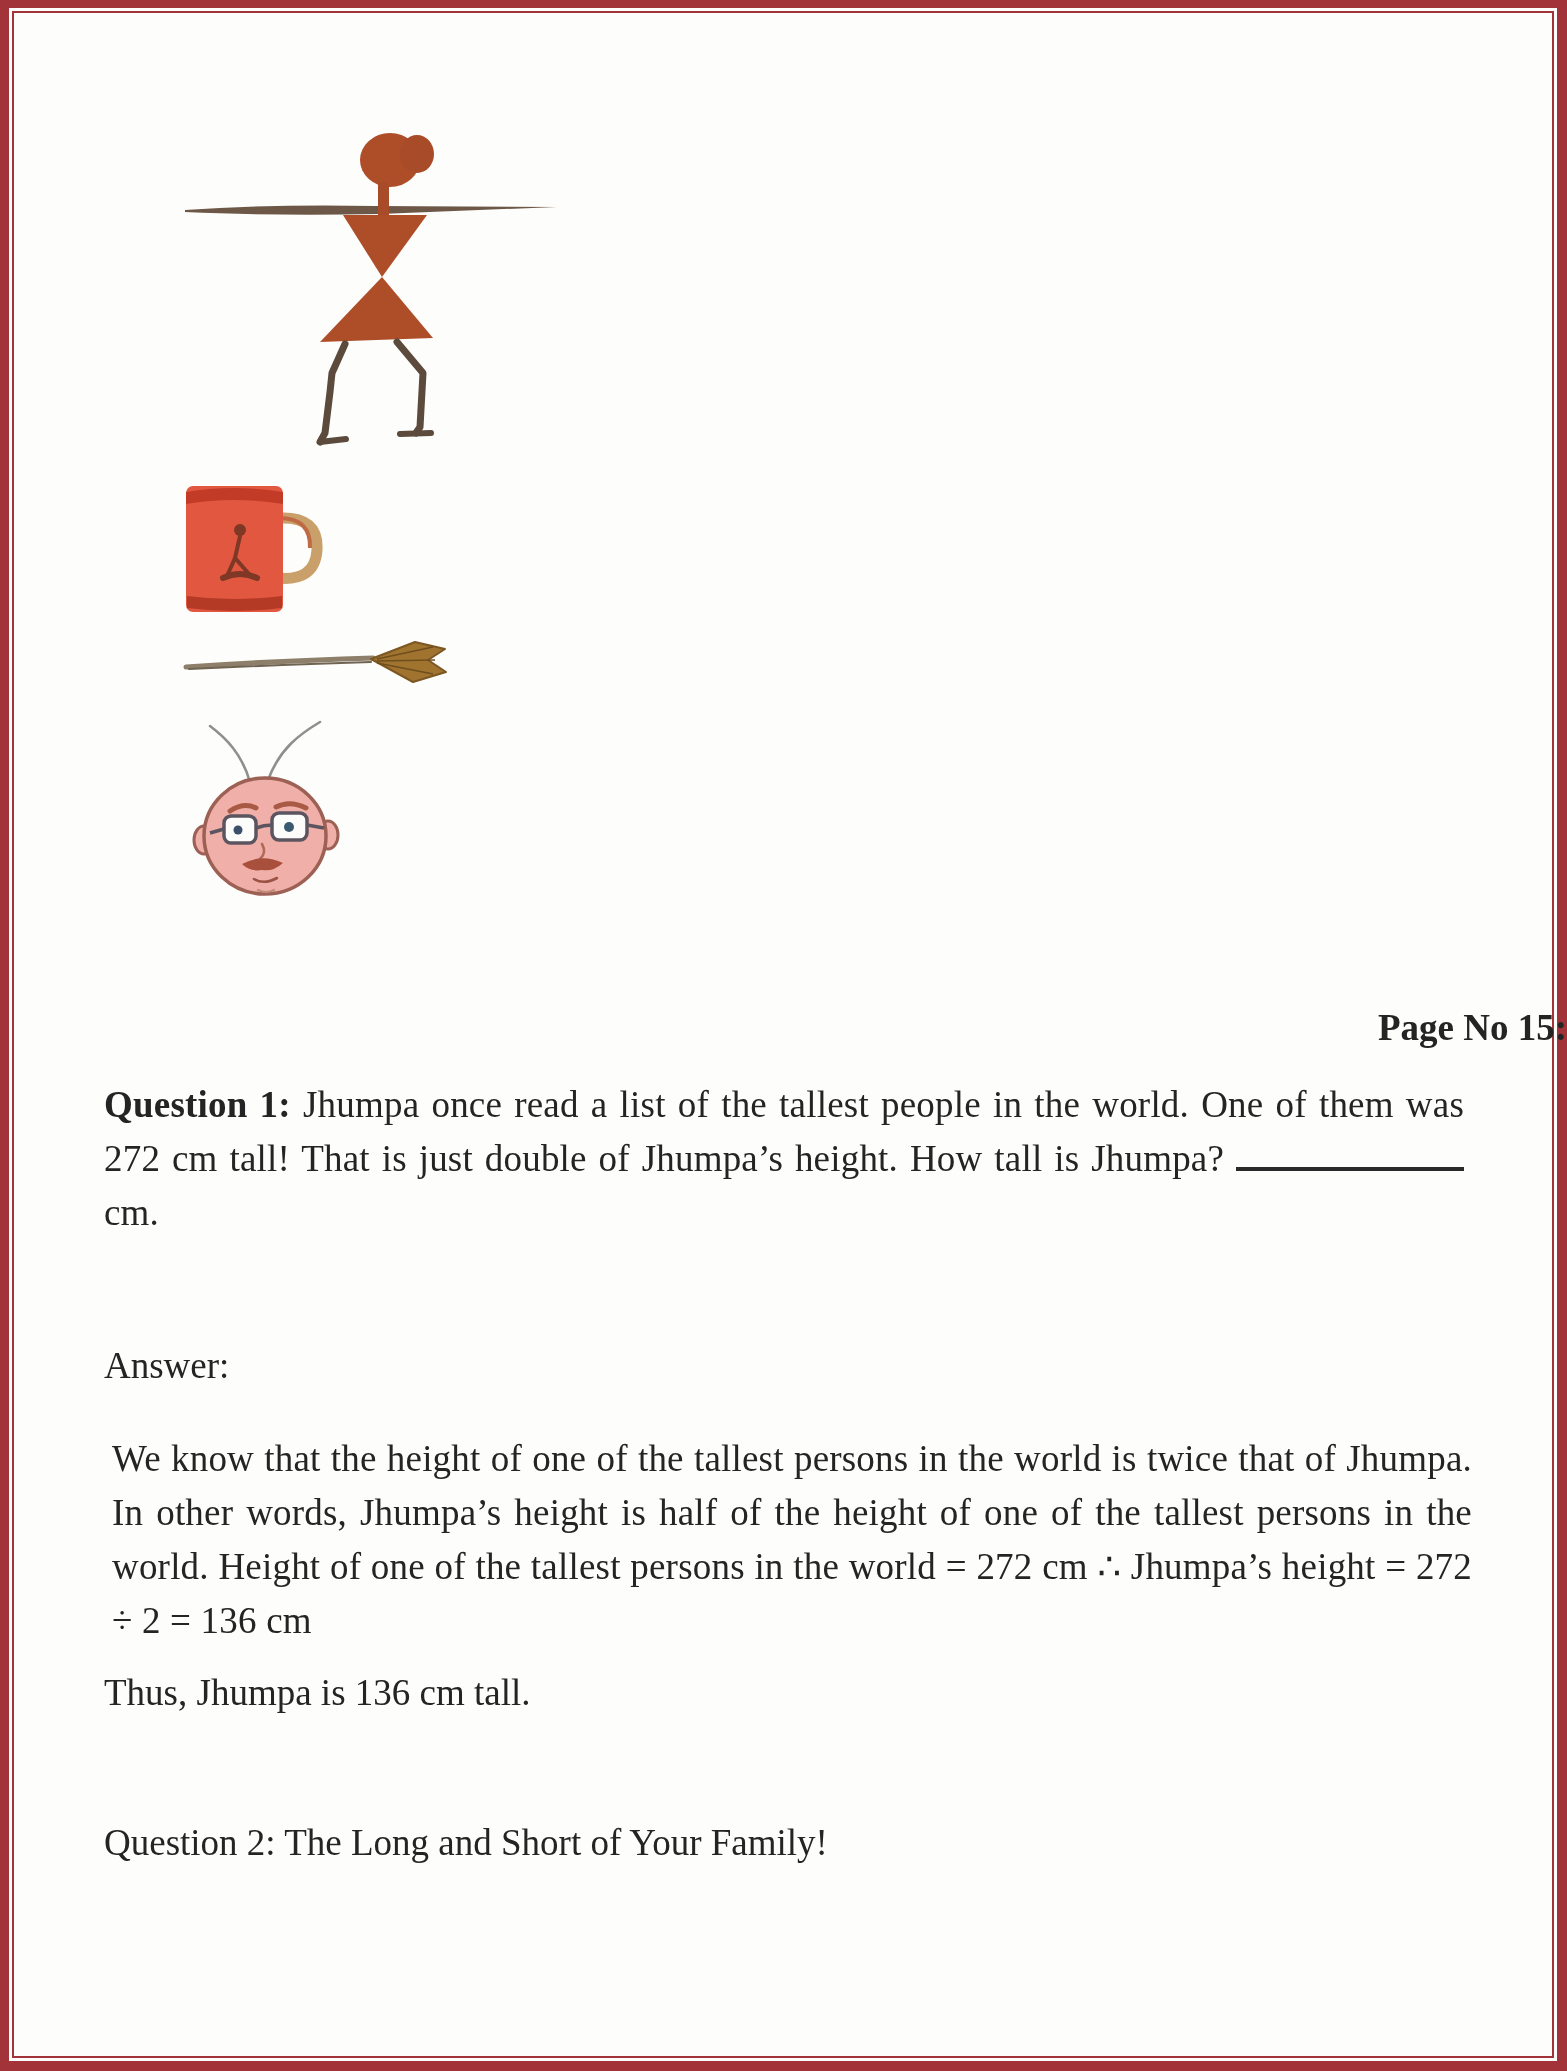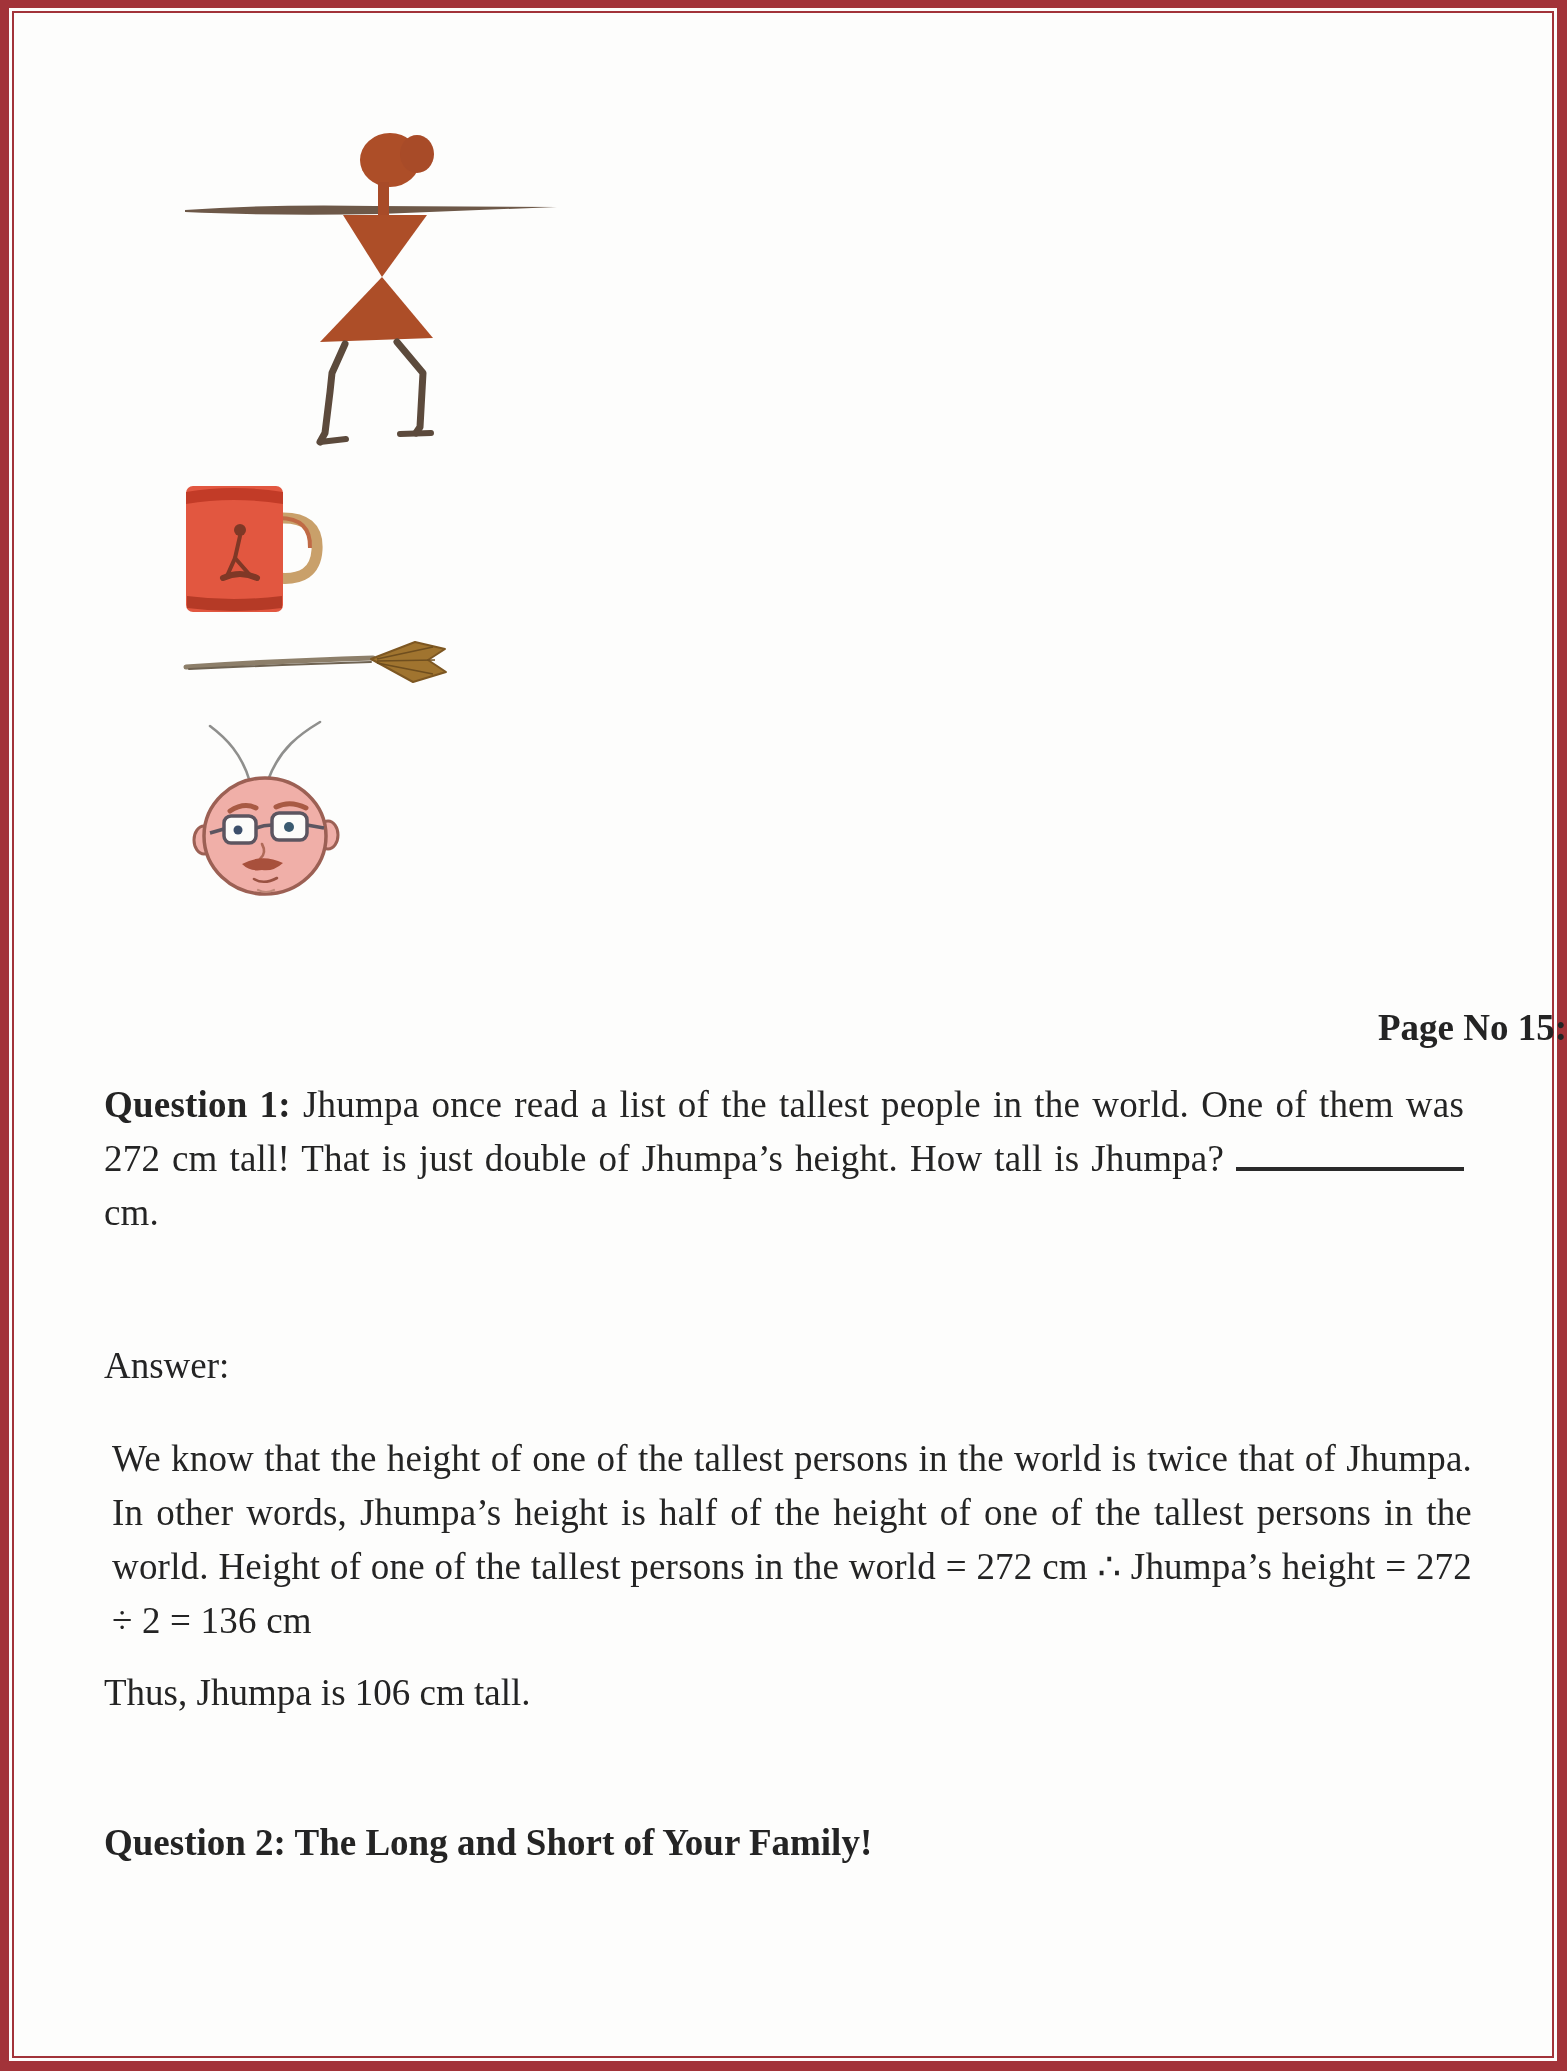--- a/index.html
+++ b/index.html
@@ -31,21 +31,21 @@
   .bold{font-weight:bold;}
   .page-heading{
     left:0;right:0;top:1006px;
     text-align:right;
     font-size:37px;font-weight:bold;
   }
   .q1{left:104px;top:1078px;}
   .answer-heading{left:104px;top:1344px;font-size:37px;font-weight:normal;}
   .answer-para{left:104px;top:1424px;}
   .conclusion{left:104px;top:1671px;font-size:37px;}
-  .q2-heading{left:104px;top:1821px;font-size:37px;font-weight:bold;}
+  .q2-heading{left:104px;top:1821px;font-size:37px;font-weight:normal;}
   .blank{
     display:inline-block;
     width:228px;height:30px;
     border-bottom:4px solid #2a2a2a;
     vertical-align:baseline;
   }
   svg{display:block;}
 </style>
 </head>
 <body>
@@ -134,15 +134,15 @@
 </svg>
 
 <div class="abs page-heading">Page No 15:</div>
 
 <p class="abs body-text q1" style="margin:0;"><span class="bold">Question 1:</span> <span>Jhumpa once read a list of the tallest people in the world. One of them was 272 cm tall! That is just double of Jhumpa’s height. How tall is Jhumpa?</span> <span class="blank"></span> <span>cm.</span></p>
 
 <div class="abs answer-heading">Answer:</div>
 
 <p class="abs body-text answer-para" style="margin:8px;">We know that the height of one of the tallest persons in the world is twice that of Jhumpa. In other words, Jhumpa’s height is half of the height of one of the tallest persons in the world. Height of one of the tallest persons in the world = 272 cm ∴ Jhumpa’s height = 272 ÷ 2 = 136 cm</p>
 
-<div class="abs conclusion">Thus, Jhumpa is 106 cm tall.</div>
+<div class="abs conclusion">Thus, Jhumpa is 136 cm tall.</div>
 
 <div class="abs q2-heading">Question 2: The Long and Short of Your Family!</div>
 
 </body></html>

